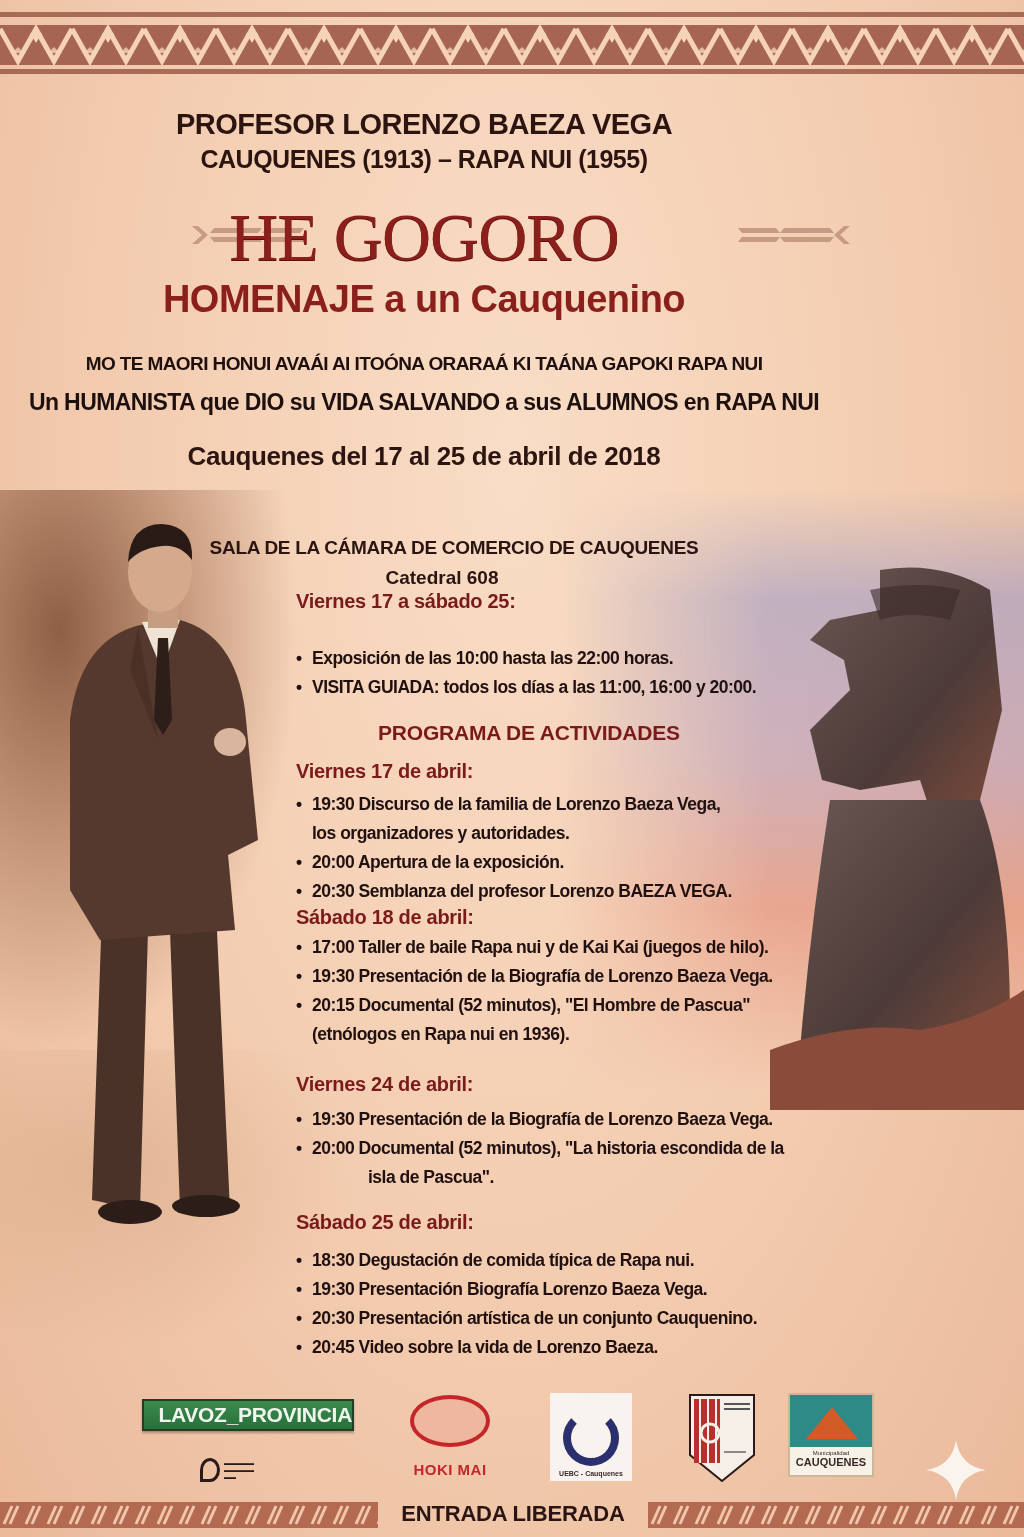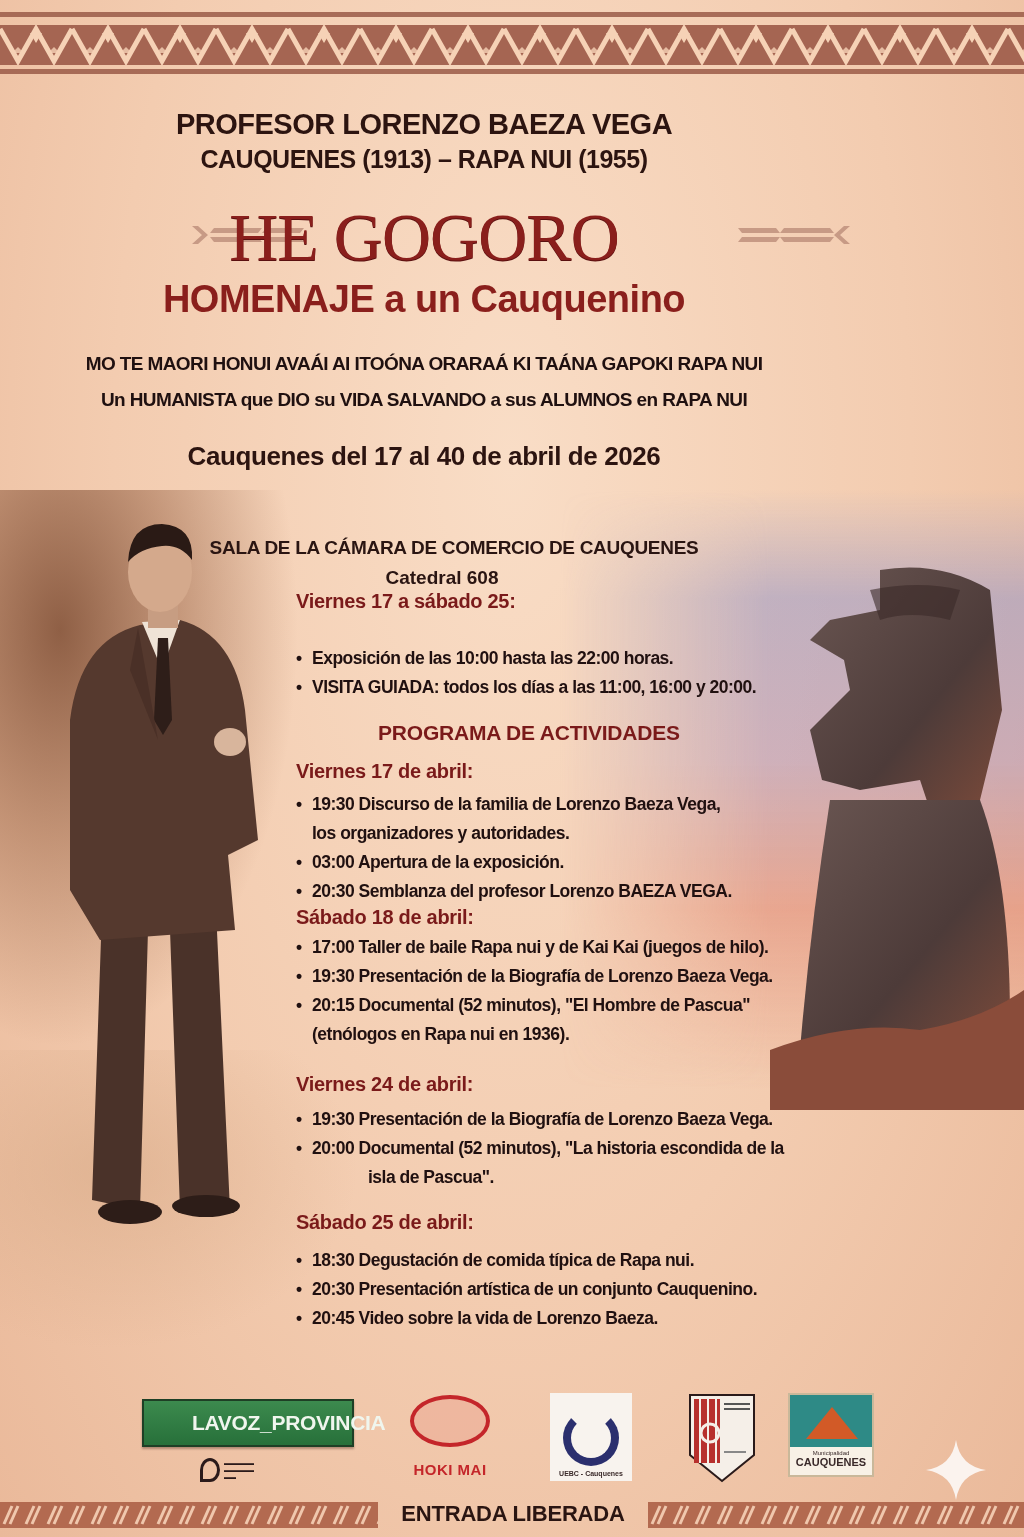--- a/index.html
+++ b/index.html
@@ -17,21 +17,21 @@
     .top-border .line { position: absolute; left: 0; width: 100%; height: 5px; background: #9a5a48; opacity: .85; }
     .top-border .band { position: absolute; left: 0; top: 17px; width: 100%; height: 40px; background: #a56552; overflow: hidden; }
 
     
     .center { position: absolute; left: 0; width: 848px; text-align: center; }
     .prof-name { top: 108px; font-weight: bold; font-size: 29px; letter-spacing: -0.5px; color: #2c1410; }
     .prof-dates { top: 145px; font-size: 25px; font-weight: bold; color: #2c1410; letter-spacing: -0.5px; }
     .title { top: 198px; font-family: "Liberation Serif", "DejaVu Serif", serif; font-size: 68px; font-weight: normal; color: #8a1f1c; letter-spacing: -1px; text-shadow: 0 1px 0 #5a1010; }
     .subtitle { top: 278px; font-size: 38px; font-weight: bold; color: #8a1f1c; letter-spacing: -0.5px; }
     .rapa-line { top: 353px; font-size: 19px; font-weight: bold; color: #1f1010; letter-spacing: -0.6px; }
-    .spanish-line { top: 389px; font-size: 19px; font-weight: bold; color: #1f1010; letter-spacing: -0.6px; }
+    .spanish-line { top: 389px; font-size: 23px; font-weight: bold; color: #1f1010; letter-spacing: -0.6px; }
     .date-range { top: 441px; font-size: 26px; font-weight: bold; color: #2c1410; letter-spacing: -0.4px; }
 
     .arrow-deco { position: absolute; top: 222px; width: 120px; height: 26px; }
     .arrow-left { left: 192px; }
     .arrow-right { left: 730px; }
 
     
     .scene { position: absolute; left: 0; top: 490px; width: 1024px; height: 900px; }
     .sky {
       position: absolute; left: 560px; top: 0; width: 464px; height: 600px;
@@ -60,24 +60,24 @@
       position: relative; padding-left: 16px; font-size: 17.5px; font-weight: bold; color: #201010;
       line-height: 29px; letter-spacing: -0.5px; white-space: nowrap;
     }
     ul.items li::before { content: "\2022"; position: absolute; left: 0; color: #201010; }
     ul.items li .cont { display: block; }
     ul.items li .cont.indent { padding-left: 56px; }
 
     
     .logo { position: absolute; }
     .lavoz {
-      left: 142px; top: 1399px; width: 212px; height: 48px;
+      left: 142px; top: 1399px; width: 212px; height: 32px;
       background: linear-gradient(180deg, #3c8a4e, #27703a); border: 2px solid #1e3f25;
       color: #f0f6ee; font-weight: bold; font-size: 21px; letter-spacing: -0.3px;
-      display: flex; align-items: center; justify-content: flex-start; box-shadow: 0 2px 2px rgba(60,30,20,.35); padding-left: 48px;
+      display: flex; align-items: center; justify-content: flex-end; box-shadow: 0 2px 2px rgba(60,30,20,.35); padding-left: 48px;
     }
     .lavoz-sub { left: 200px; top: 1455px; width: 100px; height: 30px; display: flex; align-items: center; gap: 4px; }
     .lavoz-sub .p-mark { width: 20px; height: 24px; border: 3px solid #2b1a1a; border-radius: 50% 50% 50% 0; }
     .lavoz-sub .tiny { font-size: 6px; line-height: 7px; font-weight: bold; color: #2b1a1a; }
     .hokimai { left: 395px; top: 1395px; width: 110px; height: 80px; text-align: center; }
     .hokimai .ring { width: 80px; height: 52px; margin: 0 auto; border: 4px solid #c4262a; border-radius: 50%; position: relative; background: rgba(230,130,120,.25); }
     .hokimai .label { font-size: 15px; font-weight: bold; color: #c4262a; letter-spacing: 0.5px; margin-top: 14px; }
     .uebc { left: 550px; top: 1393px; width: 82px; height: 88px; background: #f8f3ee; display: flex; flex-direction: column; align-items: center; justify-content: flex-end; padding-bottom: 4px; }
     .uebc .gear { width: 56px; height: 56px; border: 8px solid #2b2f6e; border-radius: 50%; border-top-color: transparent; margin-bottom: 4px; }
     .uebc .txt { font-size: 7px; font-weight: bold; color: #3a2a2a; }
@@ -138,21 +138,21 @@
       <polygon points="12,15 50,15 46,20 8,20"></polygon>
       <polygon points="54,6 100,6 104,11 50,11"></polygon>
       <polygon points="50,15 104,15 100,20 54,20"></polygon>
       <polygon points="120,4 110,13 120,22 114,22 104,13 114,4"></polygon>
     </g>
   </svg>
 
   <div class="center subtitle">HOMENAJE a un Cauquenino</div>
   <div class="center rapa-line">MO TE MAORI HONUI AVAÁI AI ITOÓNA ORARAÁ KI TAÁNA GAPOKI RAPA NUI</div>
   <div class="center spanish-line">Un HUMANISTA que DIO su VIDA SALVANDO a sus ALUMNOS en RAPA NUI</div>
-  <div class="center date-range">Cauquenes del 17 al 40 de abril de 2026</div>
+  <div class="center date-range">Cauquenes del 17 al 25 de abril de 2018</div>
 
   <div class="scene">
     <div class="sky"></div>
     <div class="trees"></div>
     <div class="ground"></div>
 
     <svg class="man" viewBox="0 0 240 720">
 
       <path d="M72,400 L62,690 L110,700 L118,420 L140,420 L150,700 L200,700 L186,400 Z" fill="#4a3229"></path>
 
@@ -202,21 +202,21 @@
   </ul>
 
   <div class="prog-title">PROGRAMA DE ACTIVIDADES</div>
 
   <div class="sec-head" style="top:760px">Viernes 17 de abril:</div>
   <ul class="items" style="top:790px">
     <li>
       <span>19:30 Discurso de la familia de Lorenzo Baeza Vega,</span>
       <span class="cont">los organizadores y autoridades.</span>
     </li>
-    <li><span>03:00 Apertura de la exposición.</span></li>
+    <li><span>20:00 Apertura de la exposición.</span></li>
     <li><span>20:30 Semblanza del profesor Lorenzo BAEZA VEGA.</span></li>
   </ul>
 
   <div class="sec-head" style="top:906px">Sábado 18 de abril:</div>
   <ul class="items" style="top:933px">
     <li><span>17:00 Taller de baile Rapa nui y de Kai Kai (juegos de hilo).</span></li>
     <li><span>19:30 Presentación de la Biografía de Lorenzo Baeza Vega.</span></li>
     <li>
       <span>20:15 Documental (52 minutos), "El Hombre de Pascua"</span>
       <span class="cont">(etnólogos en Rapa nui en 1936).</span>
@@ -228,20 +228,21 @@
     <li><span>19:30 Presentación de la Biografía de Lorenzo Baeza Vega.</span></li>
     <li>
       <span>20:00 Documental (52 minutos), "La historia escondida de la</span>
       <span class="cont indent">isla de Pascua".</span>
     </li>
   </ul>
 
   <div class="sec-head" style="top:1211px">Sábado 25 de abril:</div>
   <ul class="items" style="top:1246px">
     <li><span>18:30 Degustación de comida típica de Rapa nui.</span></li>
+    <li><span>19:30 Presentación Biografía Lorenzo Baeza Vega.</span></li>
     <li><span>20:30 Presentación artística de un conjunto Cauquenino.</span></li>
     <li><span>20:45 Video sobre la vida de Lorenzo Baeza.</span></li>
   </ul>
 
   <div class="logo lavoz">
       <span>LAVOZ_PROVINCIA</span>
     </div>
   <div class="logo lavoz-sub">
     <div class="p-mark"></div>
     <div class="tiny">▬▬▬▬▬<br>▬▬▬▬▬<br>▬▬</div>

